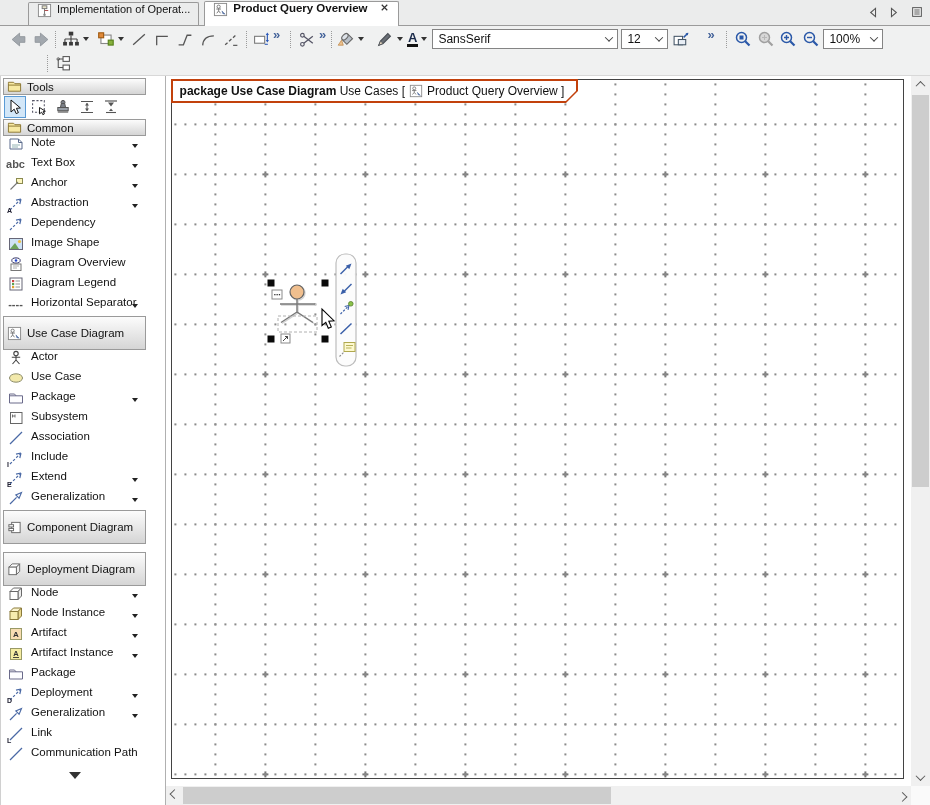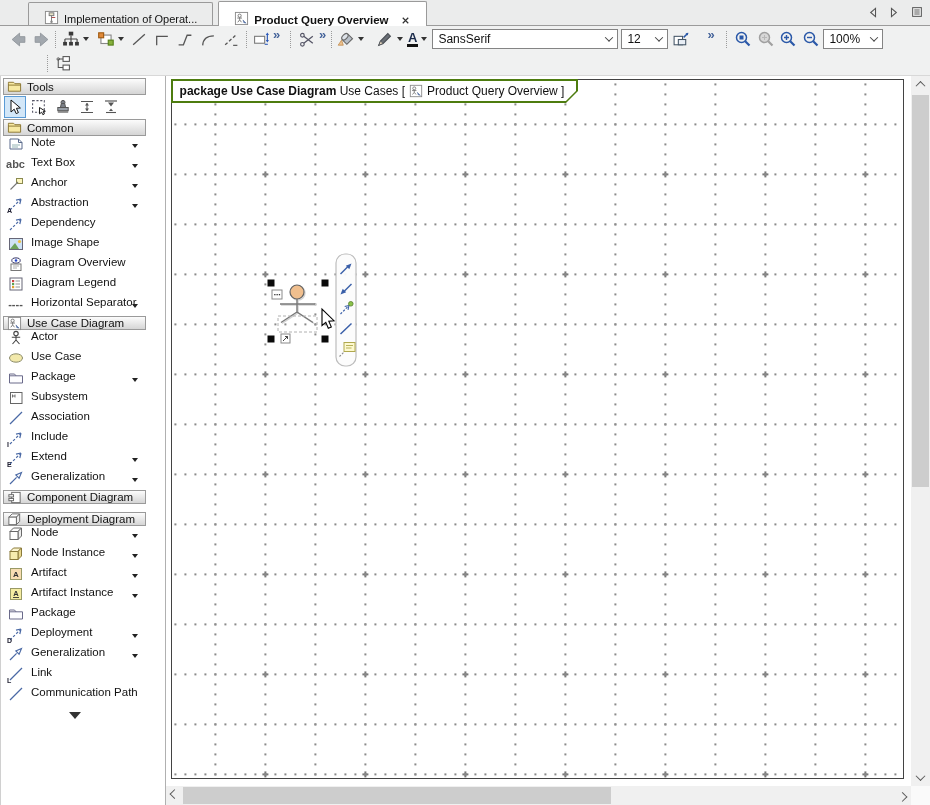--- a/index.html
+++ b/index.html
@@ -2,21 +2,21 @@
 <html><head>
 <meta charset="utf-8">
 <style>
 * { box-sizing: border-box; }
 html,body { margin:0; padding:0; }
 body { width:930px; height:805px; font-family:"Liberation Sans",sans-serif; font-size:12px; color:#111; background:#fff; overflow:hidden; }
 .app { position:relative; width:930px; height:805px; border-bottom:2px solid #8f8f8f; }
 
 
 .tabbar { position:relative; height:26px; background:#ebecec; border-bottom:1px solid #9b9b9b; display:flex; align-items:flex-end; padding-left:28px; font-size:11px; }
-.tab { display:flex; align-items:flex-end; gap:5px; padding:0 15px; border:1px solid #9a9a9a; border-bottom:none; background:#ebecec; height:23px; border-radius:2px 2px 0 0; white-space:nowrap; }
+.tab { display:flex; align-items:flex-start; gap:5px; padding:0 8px; border:1px solid #9a9a9a; border-bottom:none; background:#ebecec; height:23px; border-radius:2px 2px 0 0; white-space:nowrap; }
 .tab.active { background:#fff; height:25px; margin-bottom:-1px; font-weight:bold; z-index:2; font-size:11.5px; }
 .tabctl { position:absolute; right:6px; top:5px; display:flex; gap:7px; align-items:center; }
 
 
 .toolbar { height:26px; background:#f0f1f1; display:flex; align-items:center; padding-left:8px; }
 .toolbar2 { height:24px; background:#f0f1f1; display:flex; align-items:center; padding-left:8px; border-bottom:1px solid #d8d8d8; }
 .tbtn { height:22px; display:flex; align-items:center; justify-content:center; }
 .tsep { width:4px; height:17px; border-left:1px dotted #9b9b9b; }
 .dd { width:0; height:0; border-left:3.5px solid transparent; border-right:3.5px solid transparent; border-top:4px solid #333; margin-left:3px; }
 .more { color:#44639a; font-weight:bold; font-size:13px; letter-spacing:-1px; margin-left:2px; width:12px; margin-top:-9px; }
@@ -24,21 +24,21 @@
 .cvbox { margin-left:auto; width:15px; height:18px; display:flex; align-items:center; justify-content:center; }
 .cv { width:6px; height:6px; border-right:1.6px solid #444; border-bottom:1.6px solid #444; transform:rotate(45deg) translate(-1px,-1px); }
 .i16 { width:16px; height:16px; }
 
 
 .main { display:flex; height:729px; }
 
 
 .palette { width:166px; background:#fff; border-right:1px solid #b0b0b0; border-left:1px solid #d0d0d0; padding:2px 19px 0 2px; position:relative; font-size:11.5px; }
 .phead { height:17px; background:linear-gradient(#fcfcfc,#d5d5d5); border:1px solid #9a9a9a; display:flex; align-items:center; padding-left:3px; gap:5px; }
-.phead.big { height:14px;align-items:center; }
+.phead.big { height:34px;align-items:center; }
 .toolsrow { height:24px; display:flex; align-items:center; padding-left:1px; }
 .toolbtn { width:22px; height:22px; display:flex; align-items:center; justify-content:center; margin-right:2px; }
 .toolbtn.sel { border:1px solid #5b9bd5; background:#d3e7f8; }
 .prow { height:20px; display:flex; align-items:flex-start; padding-left:4px; position:relative; }
 .picon { width:17px; height:16px; display:flex; align-items:center; justify-content:center; position:relative; flex:none; }
 .picon.txt { font-size:11px; color:#555; font-weight:bold; }
 .plabel { margin-left:7px; white-space:nowrap; }
 .pdrop { position:absolute; right:8px; top:8px; width:0; height:0; border-left:3.5px solid transparent; border-right:3.5px solid transparent; border-top:4px solid #222; }
 .sub { position:absolute; left:0px; bottom:-2px; font-size:7px; font-weight:bold; color:#223; line-height:7px; }
 .morearrow { margin:6px auto 0 auto; width:0; height:0; border-left:6px solid transparent; border-right:6px solid transparent; border-top:7px solid #333; }
@@ -48,21 +48,21 @@
 .canvas { position:absolute; left:0; top:0; width:745px; height:710px; background:#fff; }
 .frame { position:absolute; left:5px; top:3px; width:733px; height:700px; border:1.6px solid #434343;
   background-image:
     radial-gradient(1px 1px at 5px 25px, #8a8a8a 98%, rgba(0,0,0,0)),
     radial-gradient(1px 1px at 25px 5px, #8a8a8a 98%, rgba(0,0,0,0)),
     radial-gradient(3.5px 0.9px at 50px 50px, #7a7a7a 98%, rgba(0,0,0,0)),
     radial-gradient(0.9px 3.5px at 50px 50px, #7a7a7a 98%, rgba(0,0,0,0));
   background-size:10px 50px, 50px 10px, 100px 100px, 100px 100px;
   background-position:-1.6px 19.4px, 18.4px -0.6px, 43.4px 44.4px, 43.4px 44.4px;
 }
-.flabel-outer { position:absolute; left:5px; top:3px; width:407px; height:24px; background:#4d7c0f;
+.flabel-outer { position:absolute; left:5px; top:3px; width:407px; height:24px; background:#c2410c;
   clip-path:polygon(0 0, 100% 0, 100% calc(100% - 12px), calc(100% - 12px) 100%, 0 100%); }
 .flabel-inner { position:absolute; left:1.6px; top:1.6px; right:1.6px; bottom:1.6px; background:#fff;
   clip-path:polygon(0 0, 100% 0, 100% calc(100% - 11px), calc(100% - 11px) 100%, 0 100%);
   display:flex; align-items:center; padding-left:7px; font-size:12px; white-space:pre; }
 .flabel-inner .b { font-weight:bold; }
 .flabel-inner svg { margin:0 4px; }
 
 
 .vscroll { position:absolute; right:0; top:0; width:19px; height:710px; background:#f0f0f0; }
 .hscroll { position:absolute; left:0; top:710px; width:745px; height:19px; background:#f0f0f0; }

